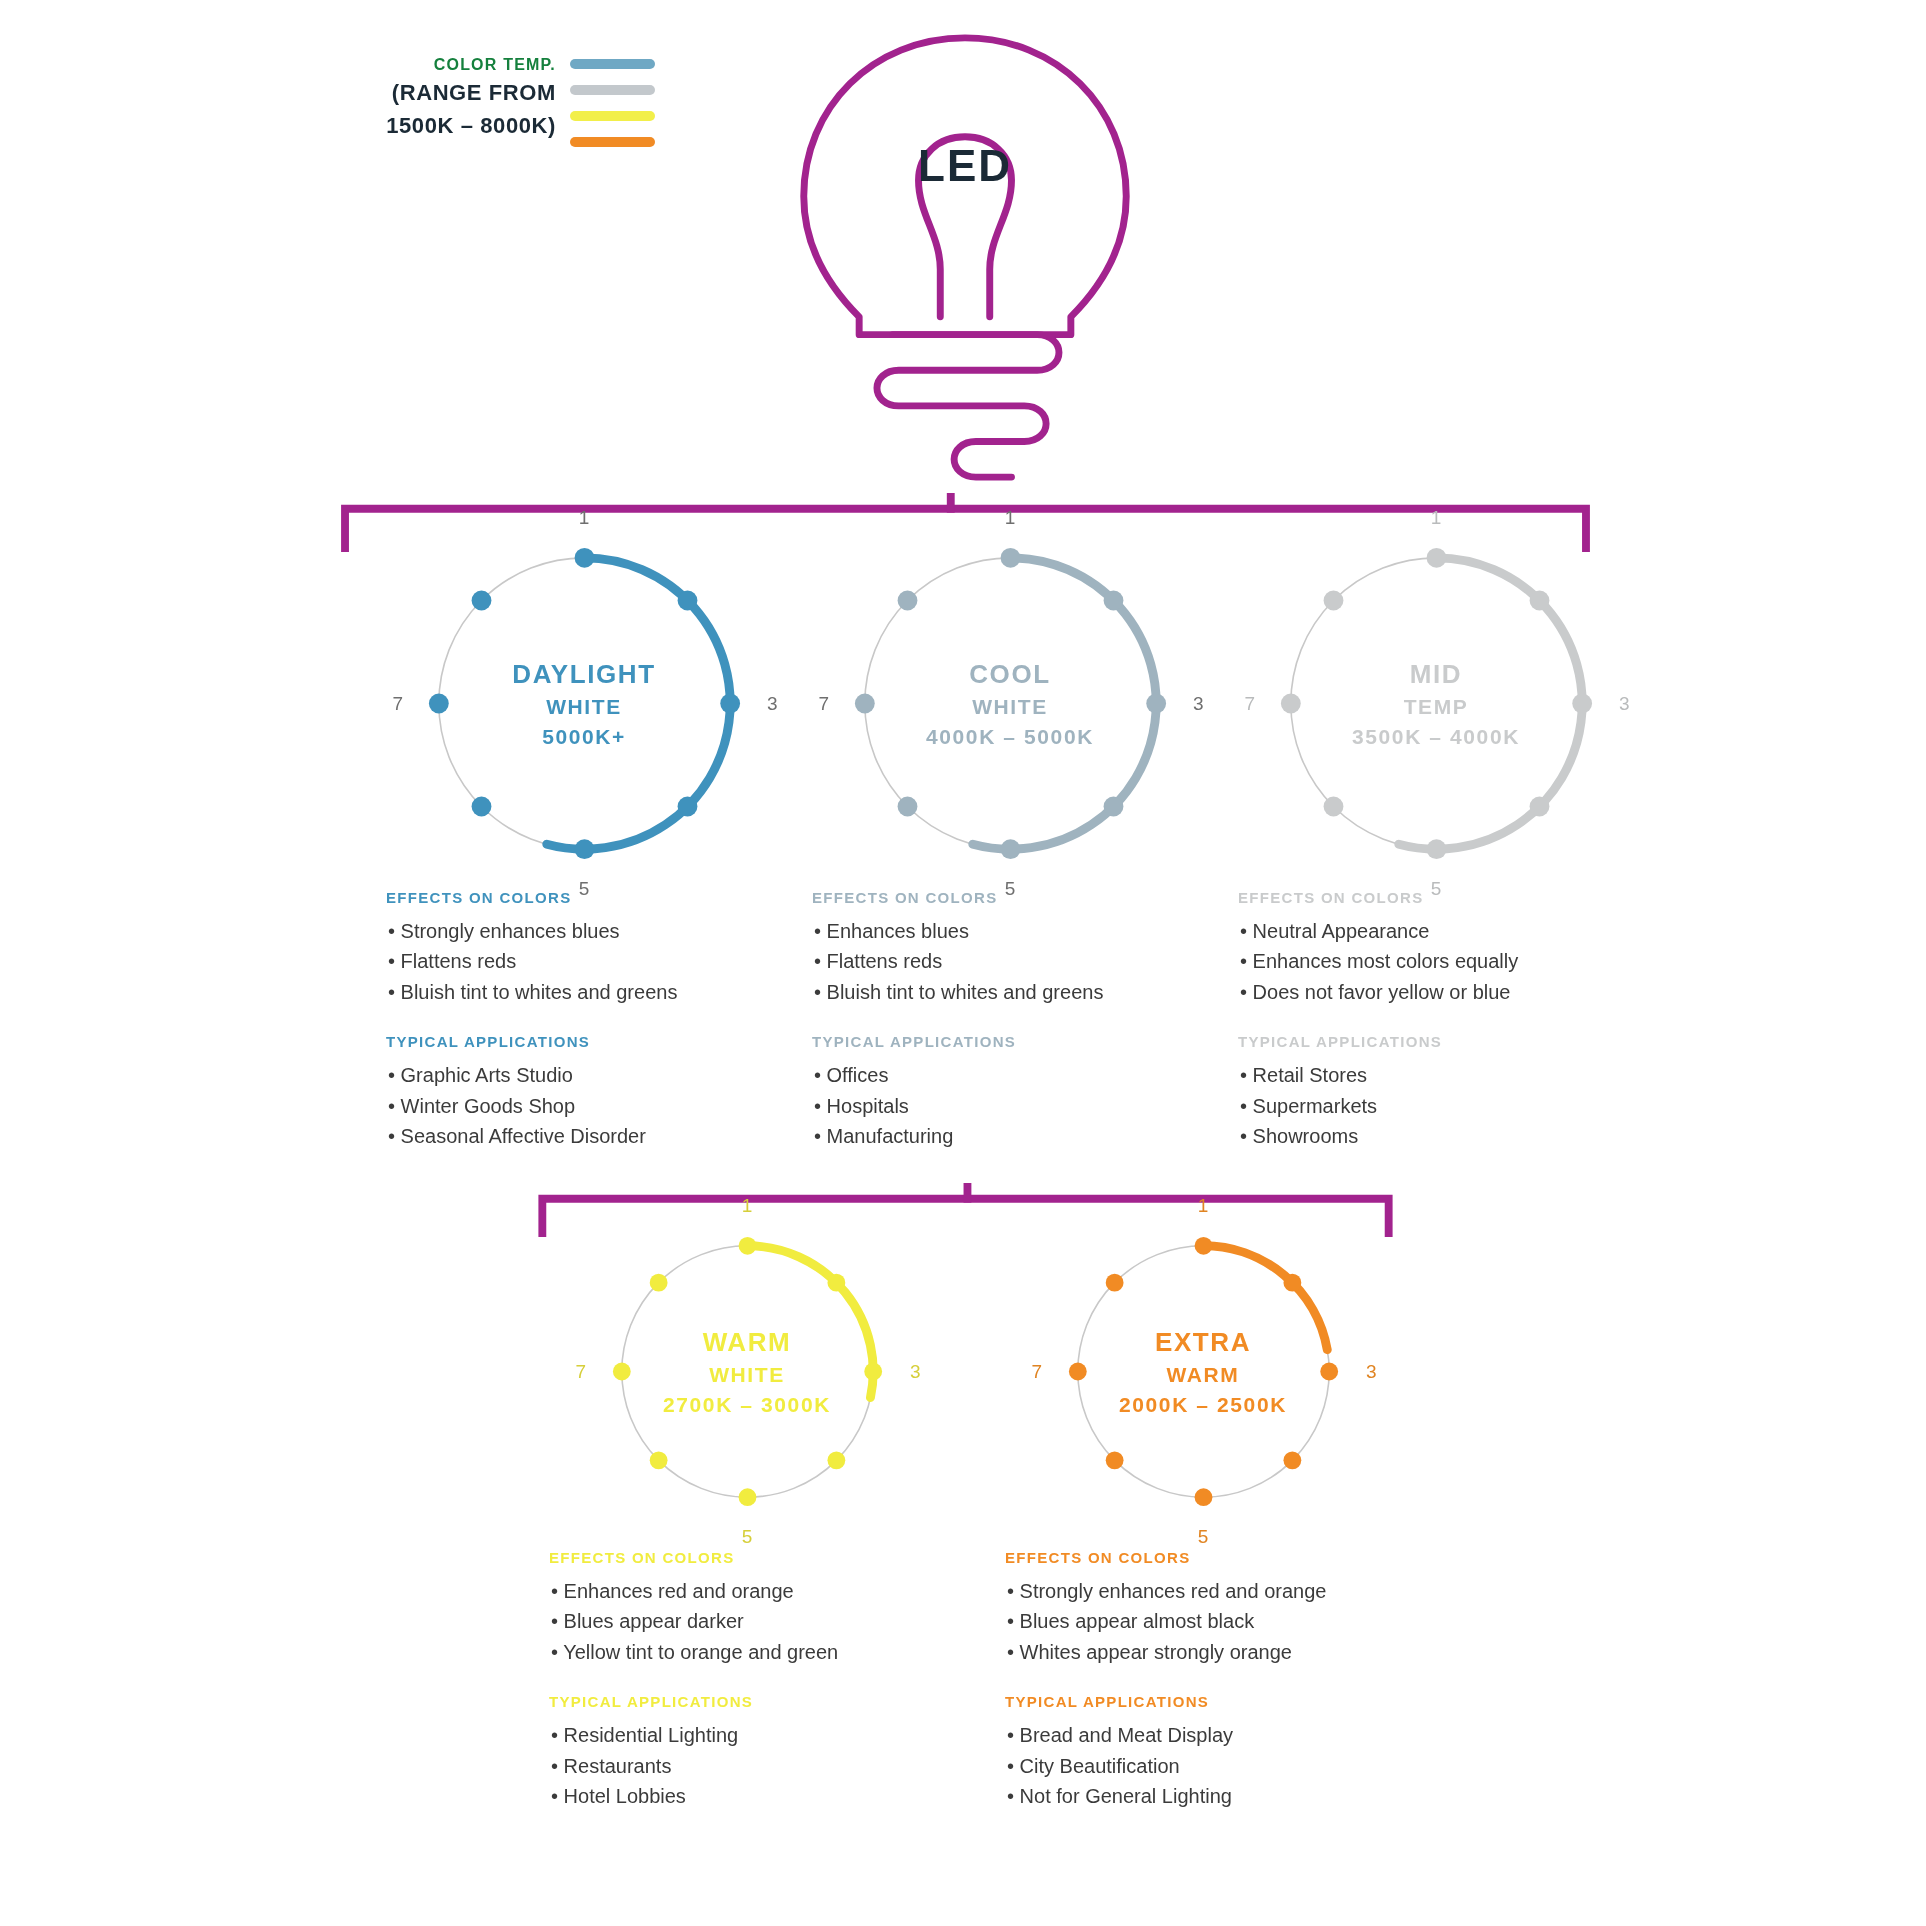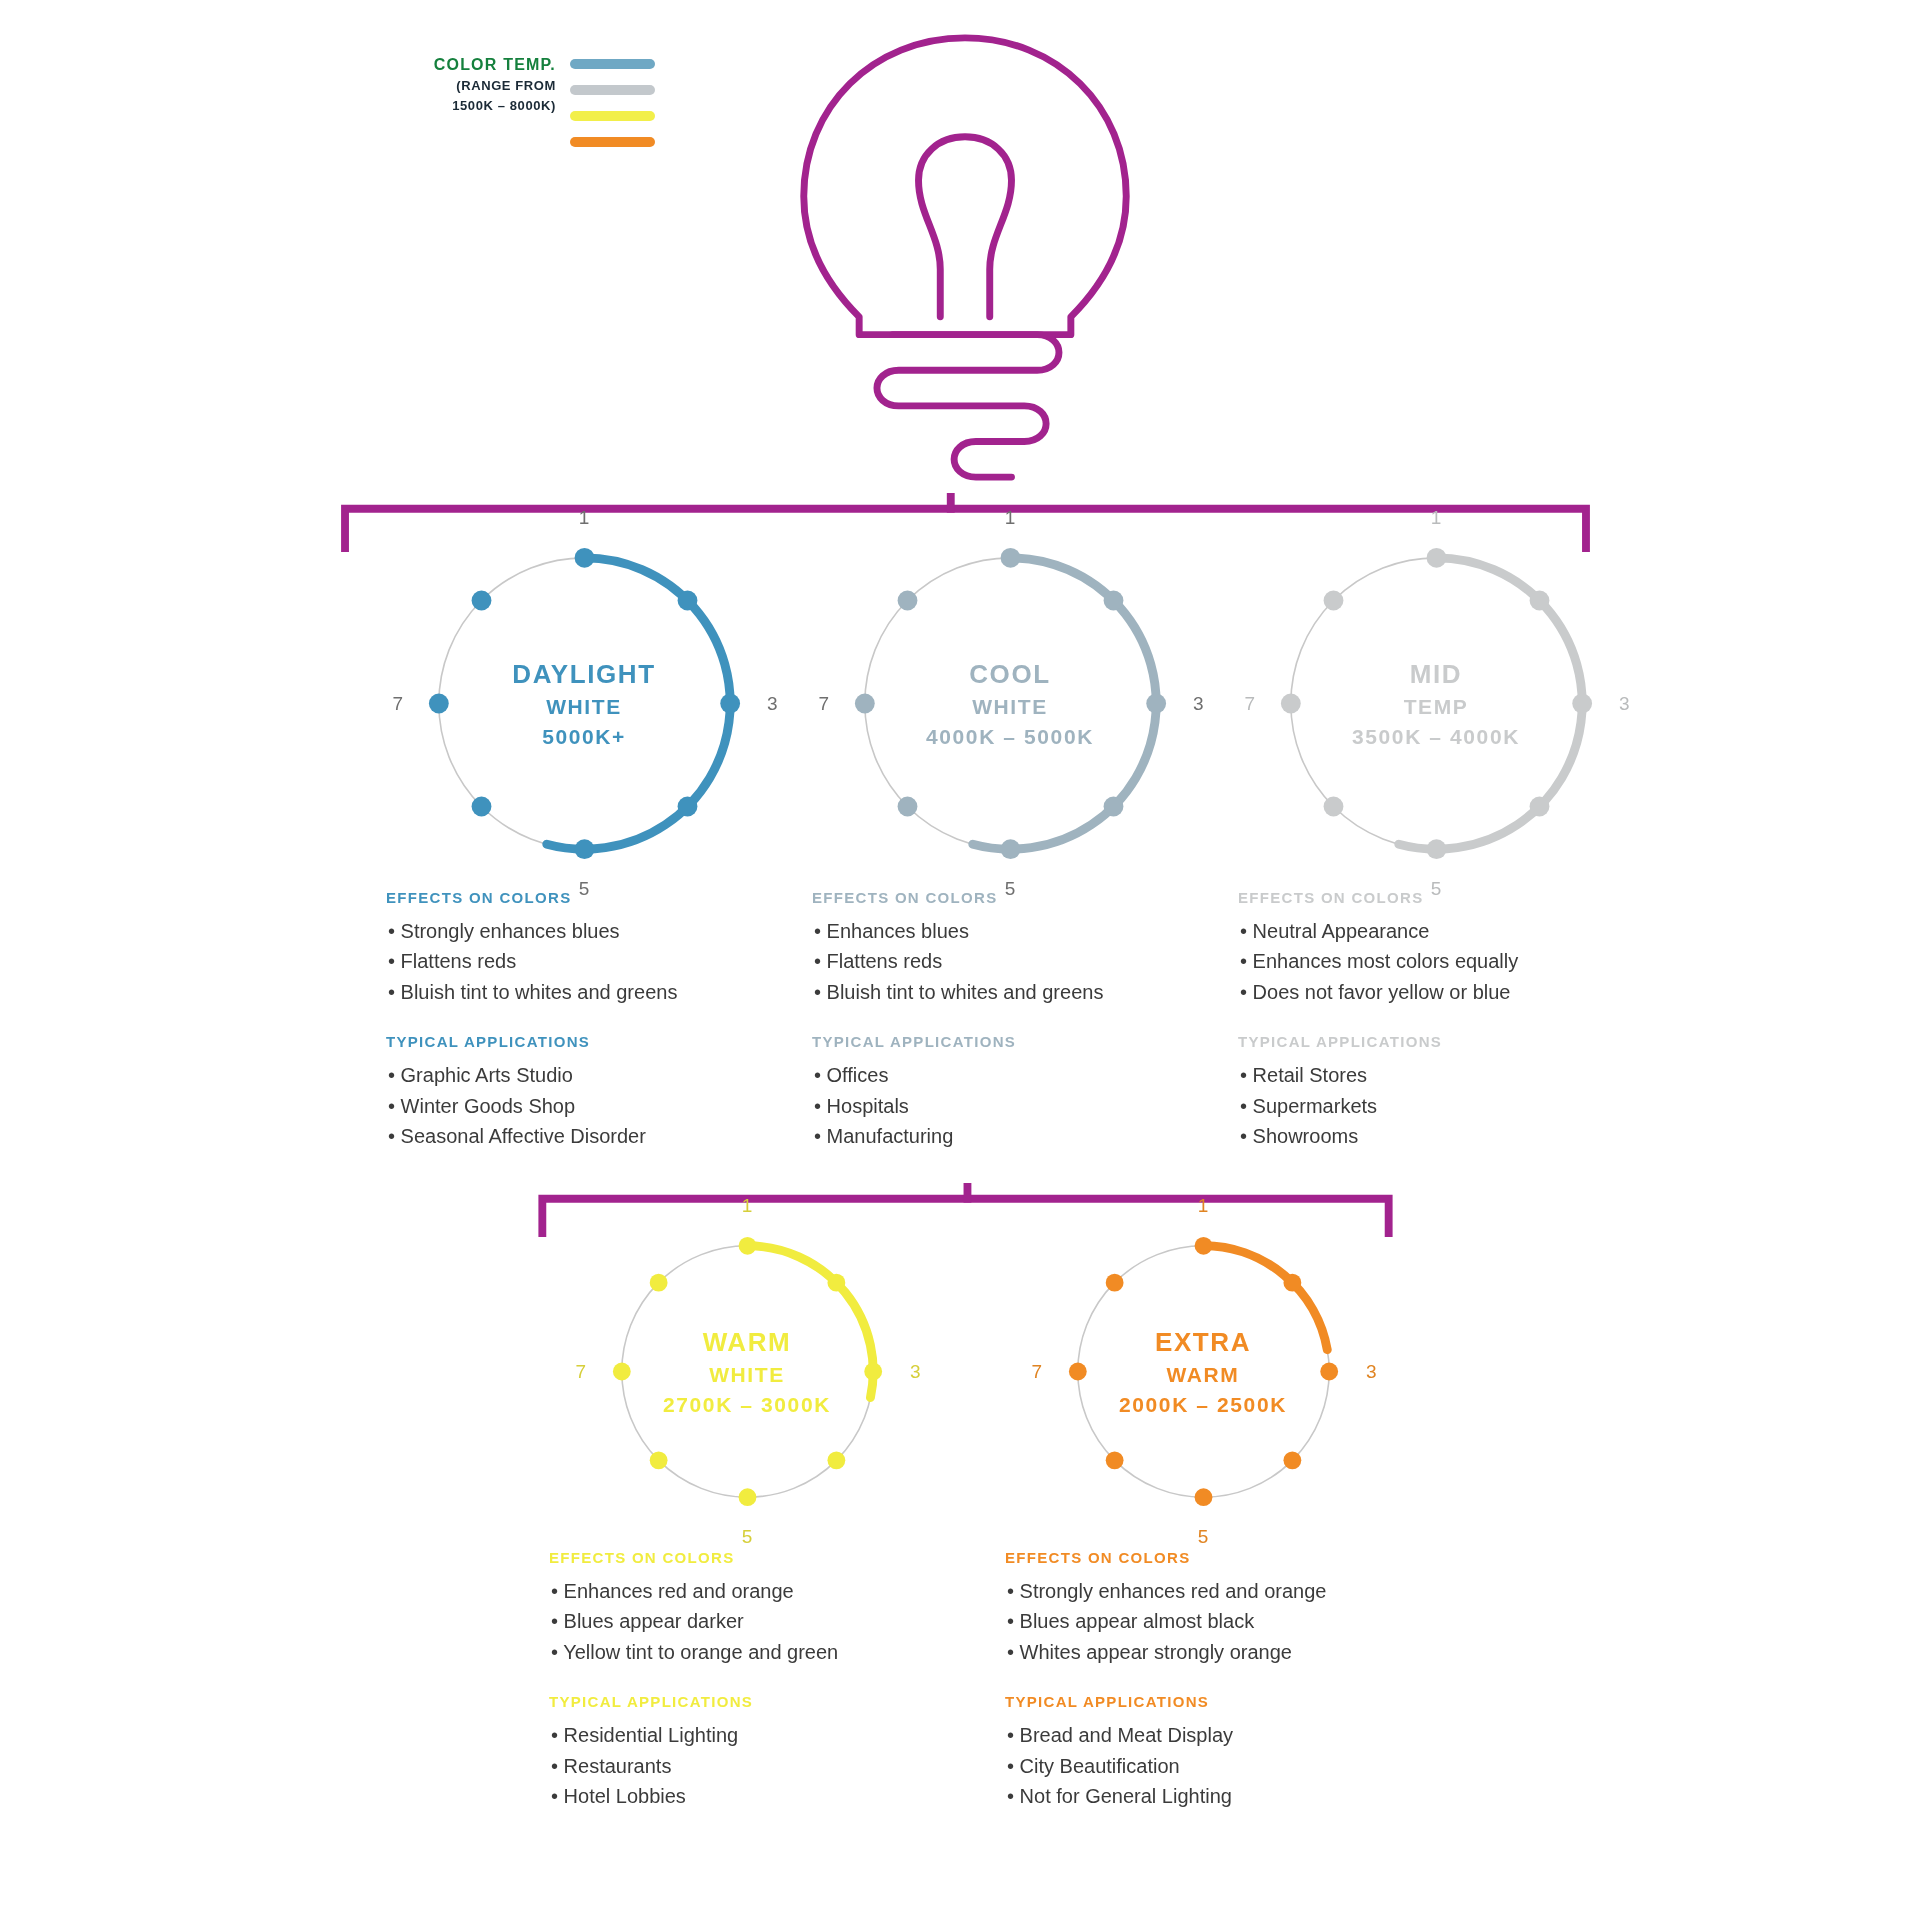--- a/index.html
+++ b/index.html
@@ -30,21 +30,21 @@
     padding-top: 2px;
   }
   #legend .legend-title {
     font-size: 16px;
     font-weight: bold;
     letter-spacing: 1.2px;
     color: #15803d;
     line-height: 1.45;
   }
   #legend .legend-sub {
-    font-size: 13px;
+    font-size: 22px;
     font-weight: bold;
     letter-spacing: 0.6px;
     color: #1b2a36;
     line-height: 1.5;
   }
   #legend .legend-swatches {
     display: flex;
     flex-direction: column;
     gap: 16px;
     padding-top: 8px;
@@ -151,20 +151,21 @@
   <svg width="366" height="475" viewBox="0 0 370 480">
     <g fill="none" stroke="#a2238e" stroke-width="7" stroke-linecap="round" stroke-linejoin="round">
 
       <path d="M185 18 C 92 18 22 88 22 178 C 22 232 50 272 78 300 L 78 318 L 292 318 L 292 300 C 320 272 348 232 348 178 C 348 88 278 18 185 18 Z"></path>
 
       <path d="M185 118 C 158 118 138 136 138 162 C 138 196 160 218 160 252 L 160 300 M185 118 C 212 118 232 136 232 162 C 232 196 210 218 210 252 L 210 300"></path>
 
       <path d="M112 318 L 258 318 C 272 318 280 327 280 336 C 280 345 272 354 258 354 L 118 354 C 104 354 96 363 96 372 C 96 381 104 390 118 390 L 245 390 C 259 390 267 399 267 408 C 267 417 259 426 245 426 L 196 426 C 182 426 174 435 174 444 C 174 453 182 462 196 462 L 232 462"></path>
     </g>
   </svg>
+  <div class="bulb-label">LED</div>
 </div>
 
 <div class="connector" style="left:337px; top:493px; width:1257px; height:59px;">
   <svg width="1257" height="59" viewBox="0 0 1270 60">
     <g fill="none" stroke="#a2238e" stroke-width="8" stroke-linecap="square">
       <path d="M4 56 L 4 16 L 1266 16 L 1266 56"></path>
       <path d="M620 16 L 620 0"></path>
     </g>
   </svg>
 </div>

